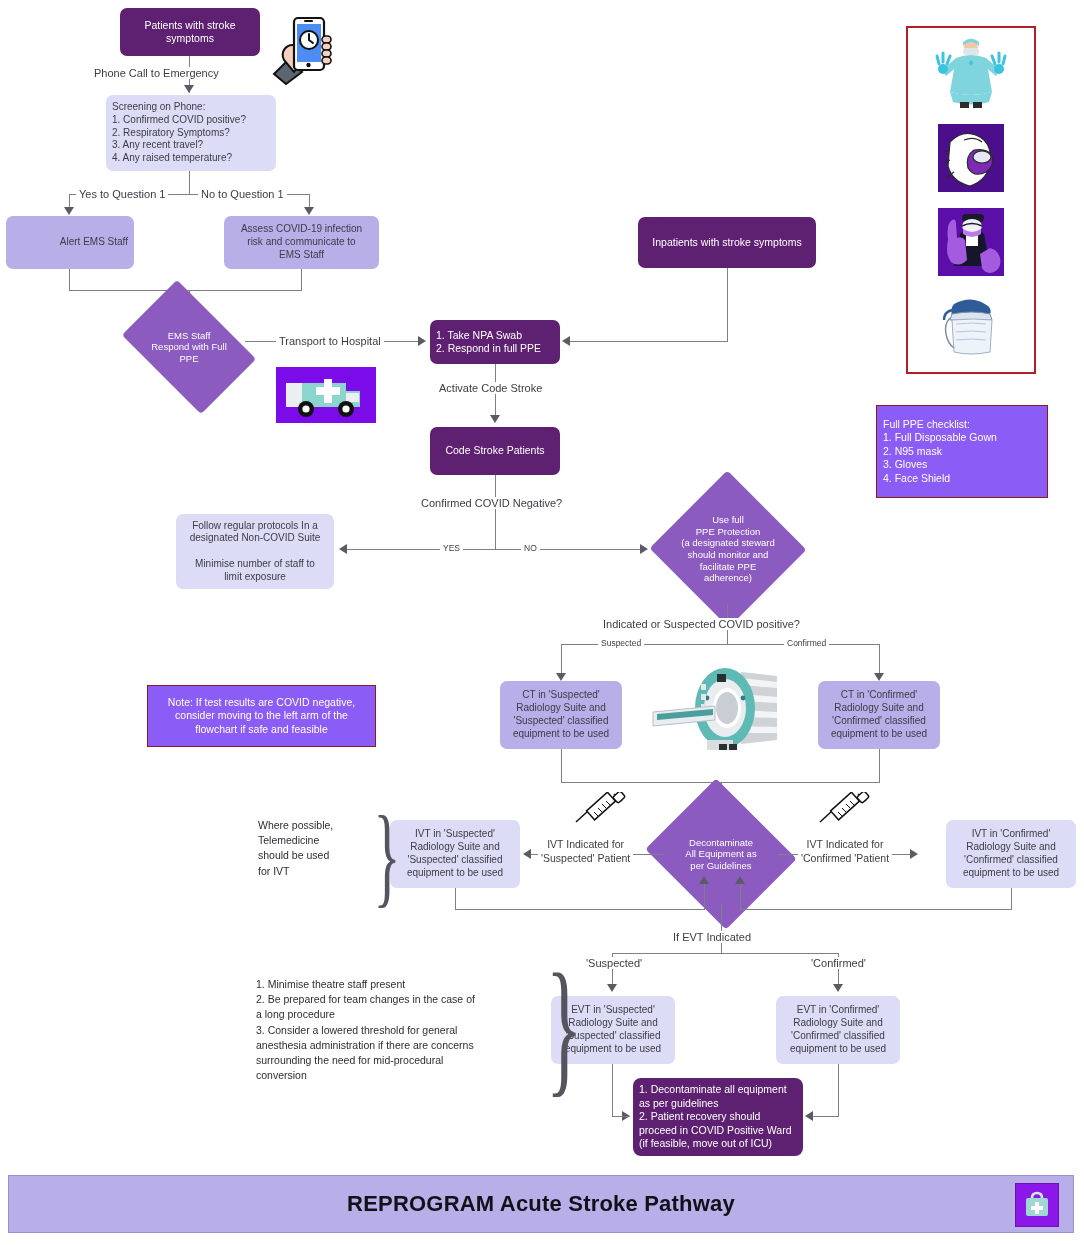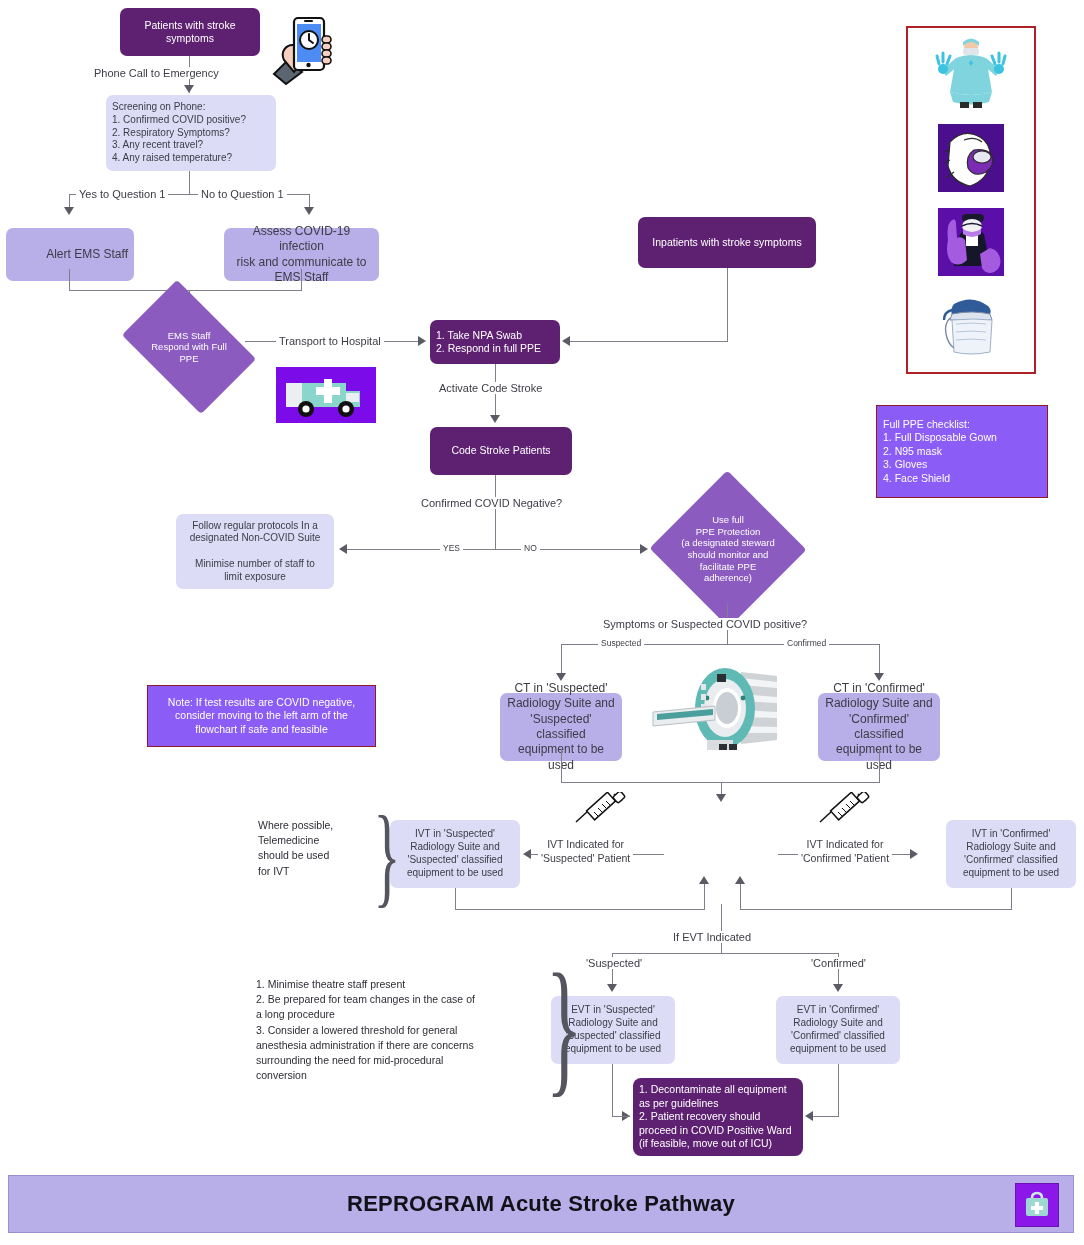--- a/index.html
+++ b/index.html
@@ -22,22 +22,21 @@
   }
   .node .txt { width: 100%; padding: 3px 6px; white-space: pre-line; }
   .node.left .txt { text-align: left; }
 
   .dark {
     background: #5E2071; color: #ffffff;
     font-size: 10.5px;
   }
   .light {
     background: #B8AEE8; color: #3c3c46;
-    font-size: 12px;
-    margin-top: 12px;
+    font-size: 10px;
   }
   .lighter {
     background: #DCDCF6; color: #3c3c46;
     font-size: 10px;
   }
   .redbox {
     background: #8b5cf6; color: #ffffff;
     border-radius: 0; font-size: 10.5px;
     border: 1px solid #8d1a26;
   }
@@ -219,21 +218,21 @@
 
   <div class="node dark left" style="left:430px; top:320px; width:130px; height:44px;align-items:center;">
     <span class="txt">1. Take NPA Swab
 2. Respond in full PPE</span>
   </div>
 
   <div class="ln v" style="left:495px; top:364px; height:57px;"></div>
   <div class="arw down" style="left:490px; top:415px;"></div>
   <div class="elabel" style="left:436px; top:382px;">Activate Code Stroke</div>
 
-  <div class="node dark" style="left:430px; top:427px; width:142px; height:48px;">
+  <div class="node dark" style="left:430px; top:427px; width:130px; height:48px;">
     <span class="txt">Code Stroke Patients</span>
   </div>
 
   <div class="ln v" style="left:495px; top:475px; height:74px;"></div>
   <div class="elabel" style="left:418px; top:497px;">Confirmed COVID Negative?</div>
   <div class="ln h" style="left:346px; top:549px; width:300px;"></div>
   <div class="arw left" style="left:339px; top:544px;"></div>
   <div class="arw right" style="left:640px; top:544px;"></div>
   <div class="elabel sm" style="left:440px; top:543px;">YES</div>
   <div class="elabel sm" style="left:521px; top:543px;">NO</div>
@@ -250,21 +249,21 @@
     <div class="shape"></div>
     <span class="txt">Use full
 PPE Protection
 (a designated steward
 should monitor and
 facilitate PPE
 adherence)</span>
   </div>
 
   <div class="ln v" style="left:727px; top:604px; height:40px;"></div>
-  <div class="elabel" style="left:600px; top:618px;">Symptoms or Suspected COVID positive?</div>
+  <div class="elabel" style="left:600px; top:618px;">Indicated or Suspected COVID positive?</div>
   <div class="ln h" style="left:561px; top:644px; width:318px;"></div>
   <div class="ln v" style="left:561px; top:644px; height:34px;"></div>
   <div class="arw down" style="left:556px; top:673px;"></div>
   <div class="ln v" style="left:879px; top:644px; height:34px;"></div>
   <div class="arw down" style="left:874px; top:673px;"></div>
   <div class="elabel sm" style="left:598px; top:638px;">Suspected</div>
   <div class="elabel sm" style="left:784px; top:638px;">Confirmed</div>
 
   <div class="node redbox" style="left:147px; top:685px; width:229px; height:62px;">
     <span class="txt">Note: If test results are COVID negative,
@@ -346,20 +345,26 @@
       </g>
       <g stroke="#111" stroke-width="1" fill="none">
         <path d="M20 20 L24 24"></path>
           <path d="M24 16 L28 20"></path>
           <path d="M28 12 L32 16"></path>
           <path d="M32 9 L36 13"></path>
       </g>
     </svg>
   </div>
 
+  <div class="diamond" style="left:664px; top:804px; width:114px; height:100px;">
+    <div class="shape"></div>
+    <span class="txt">Decontaminate
+All Equipment as
+per Guidelines</span>
+  </div>
 
   <div class="ln h" style="left:530px; top:854px; width:134px;"></div>
   <div class="arw left" style="left:523px; top:849px;"></div>
   <div class="elabel" style="left:538px; top:838px; font-size:10.5px; line-height:1.3; white-space:pre-line; text-align:center;">IVT Indicated for
 'Suspected' Patient</div>
   <div class="node lighter" style="left:390px; top:820px; width:130px; height:68px;">
     <span class="txt">IVT in 'Suspected'
 Radiology Suite and
 'Suspected' classified
 equipment to be used</span>

